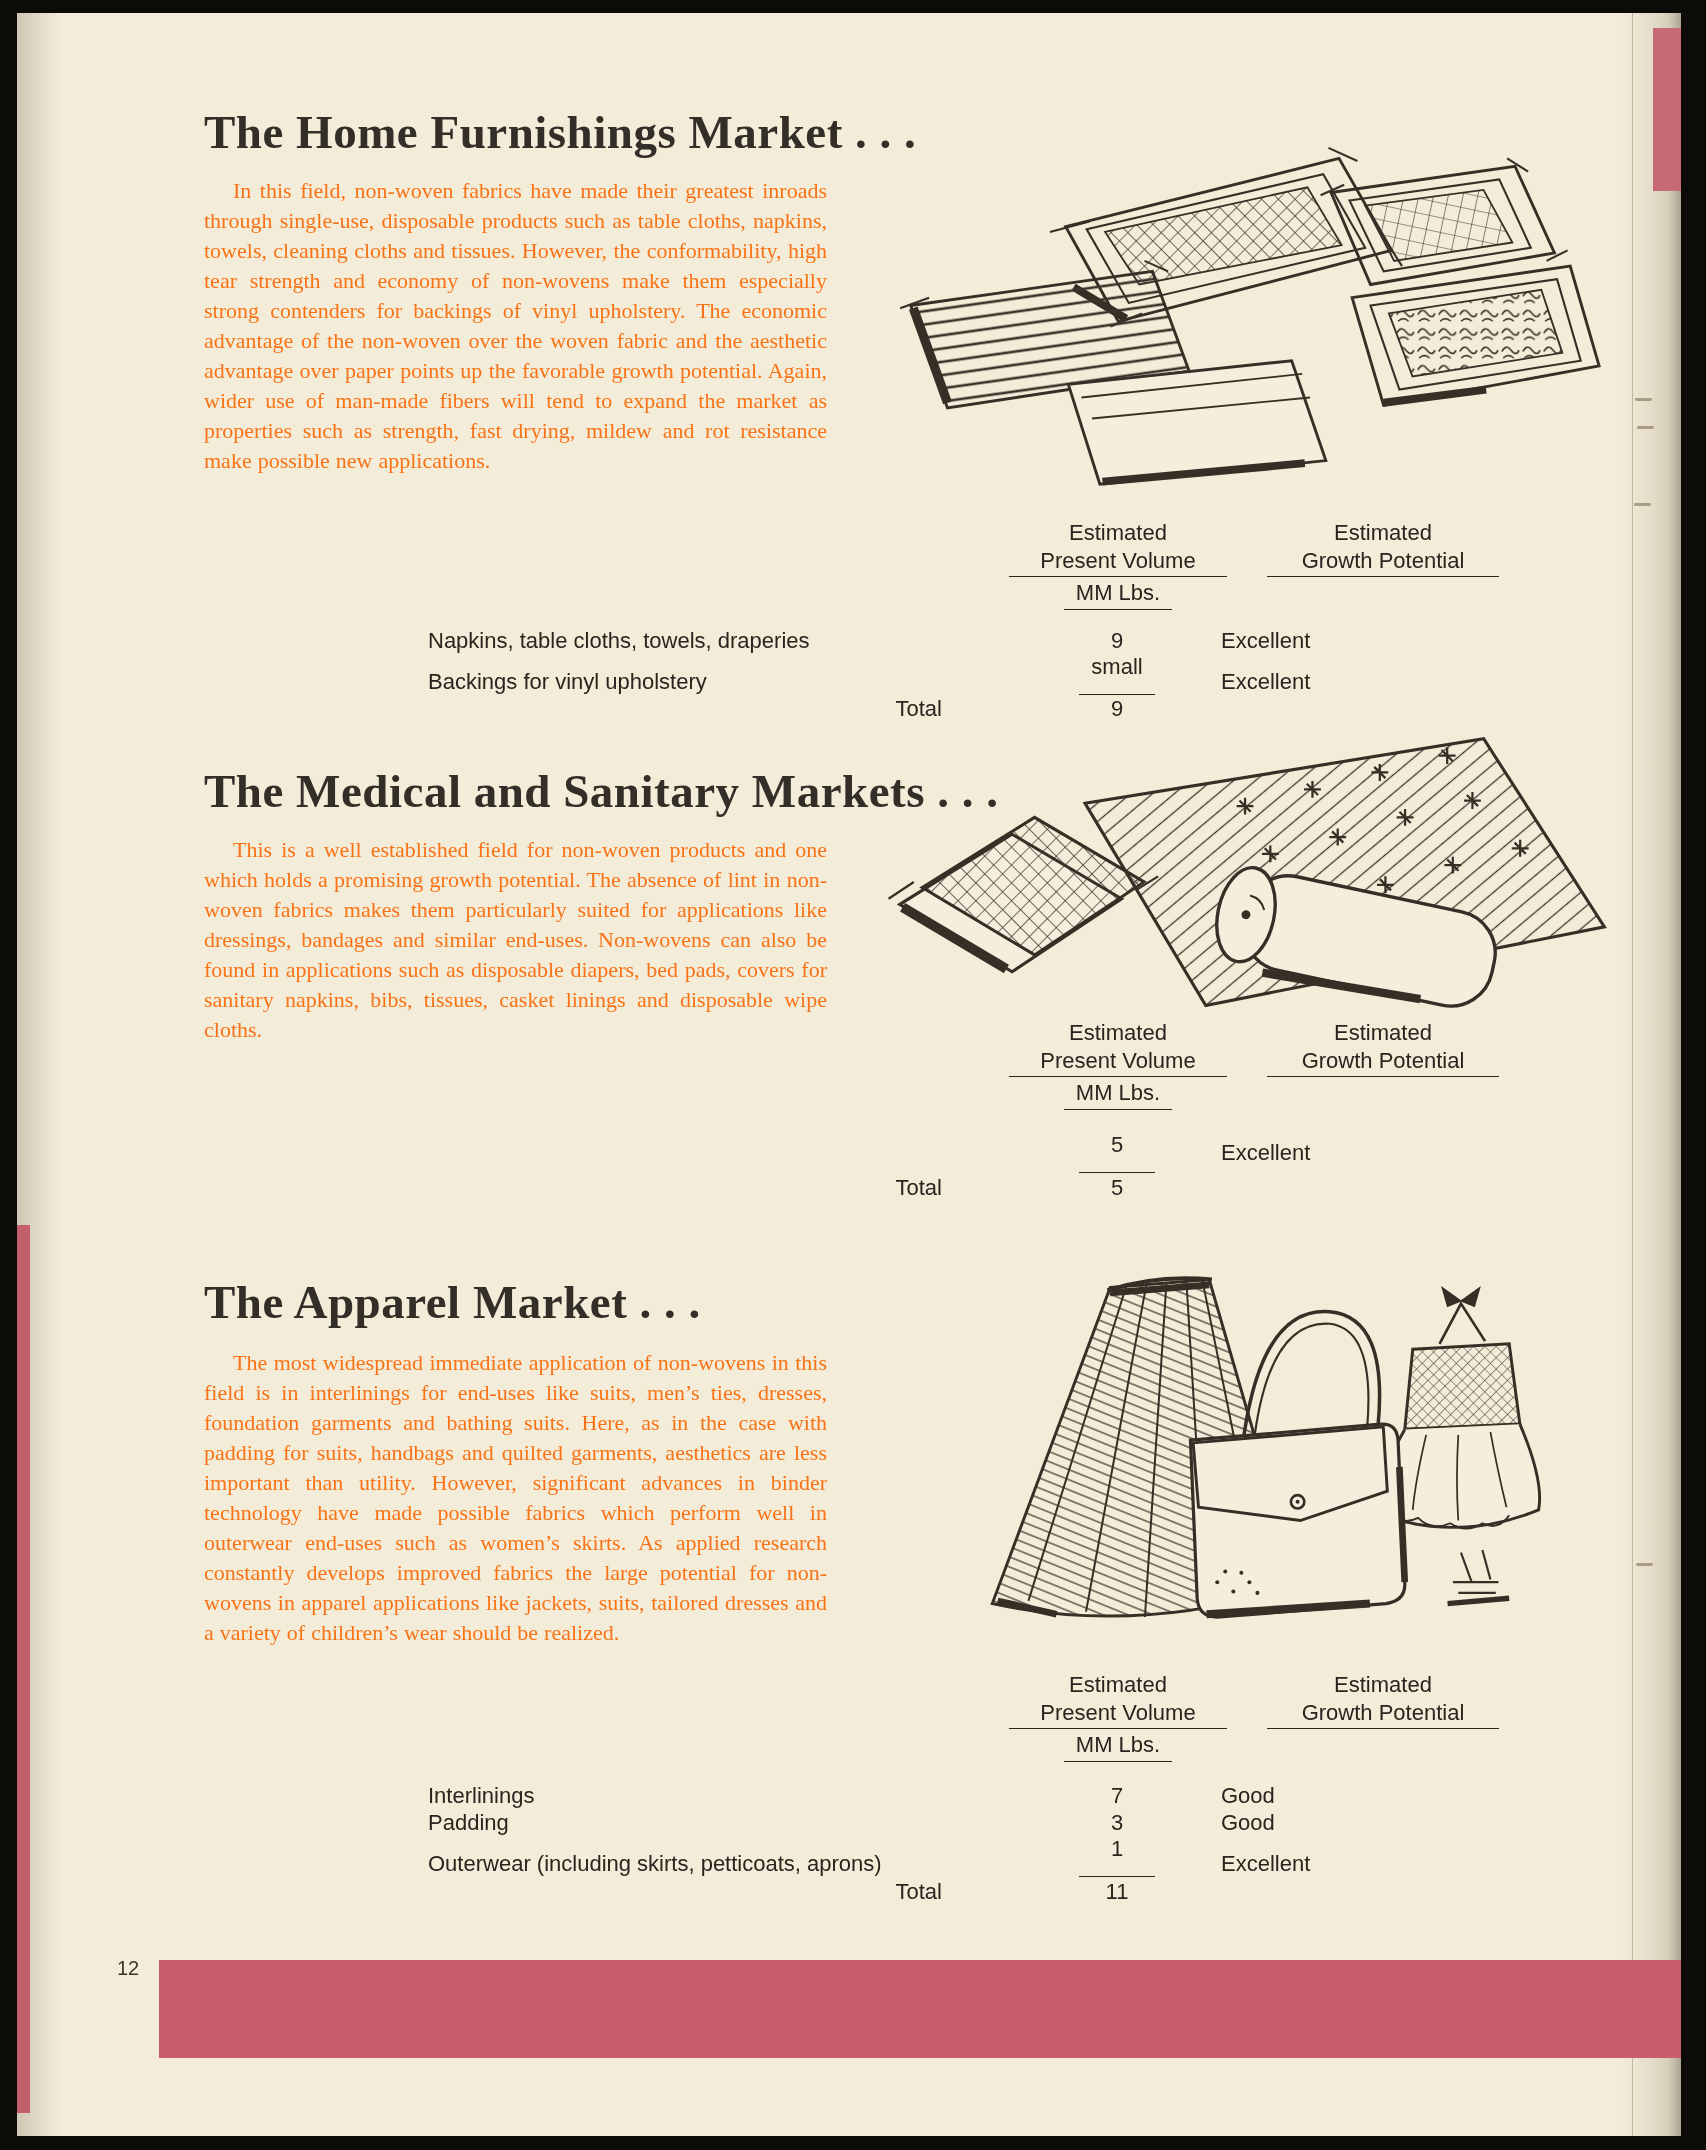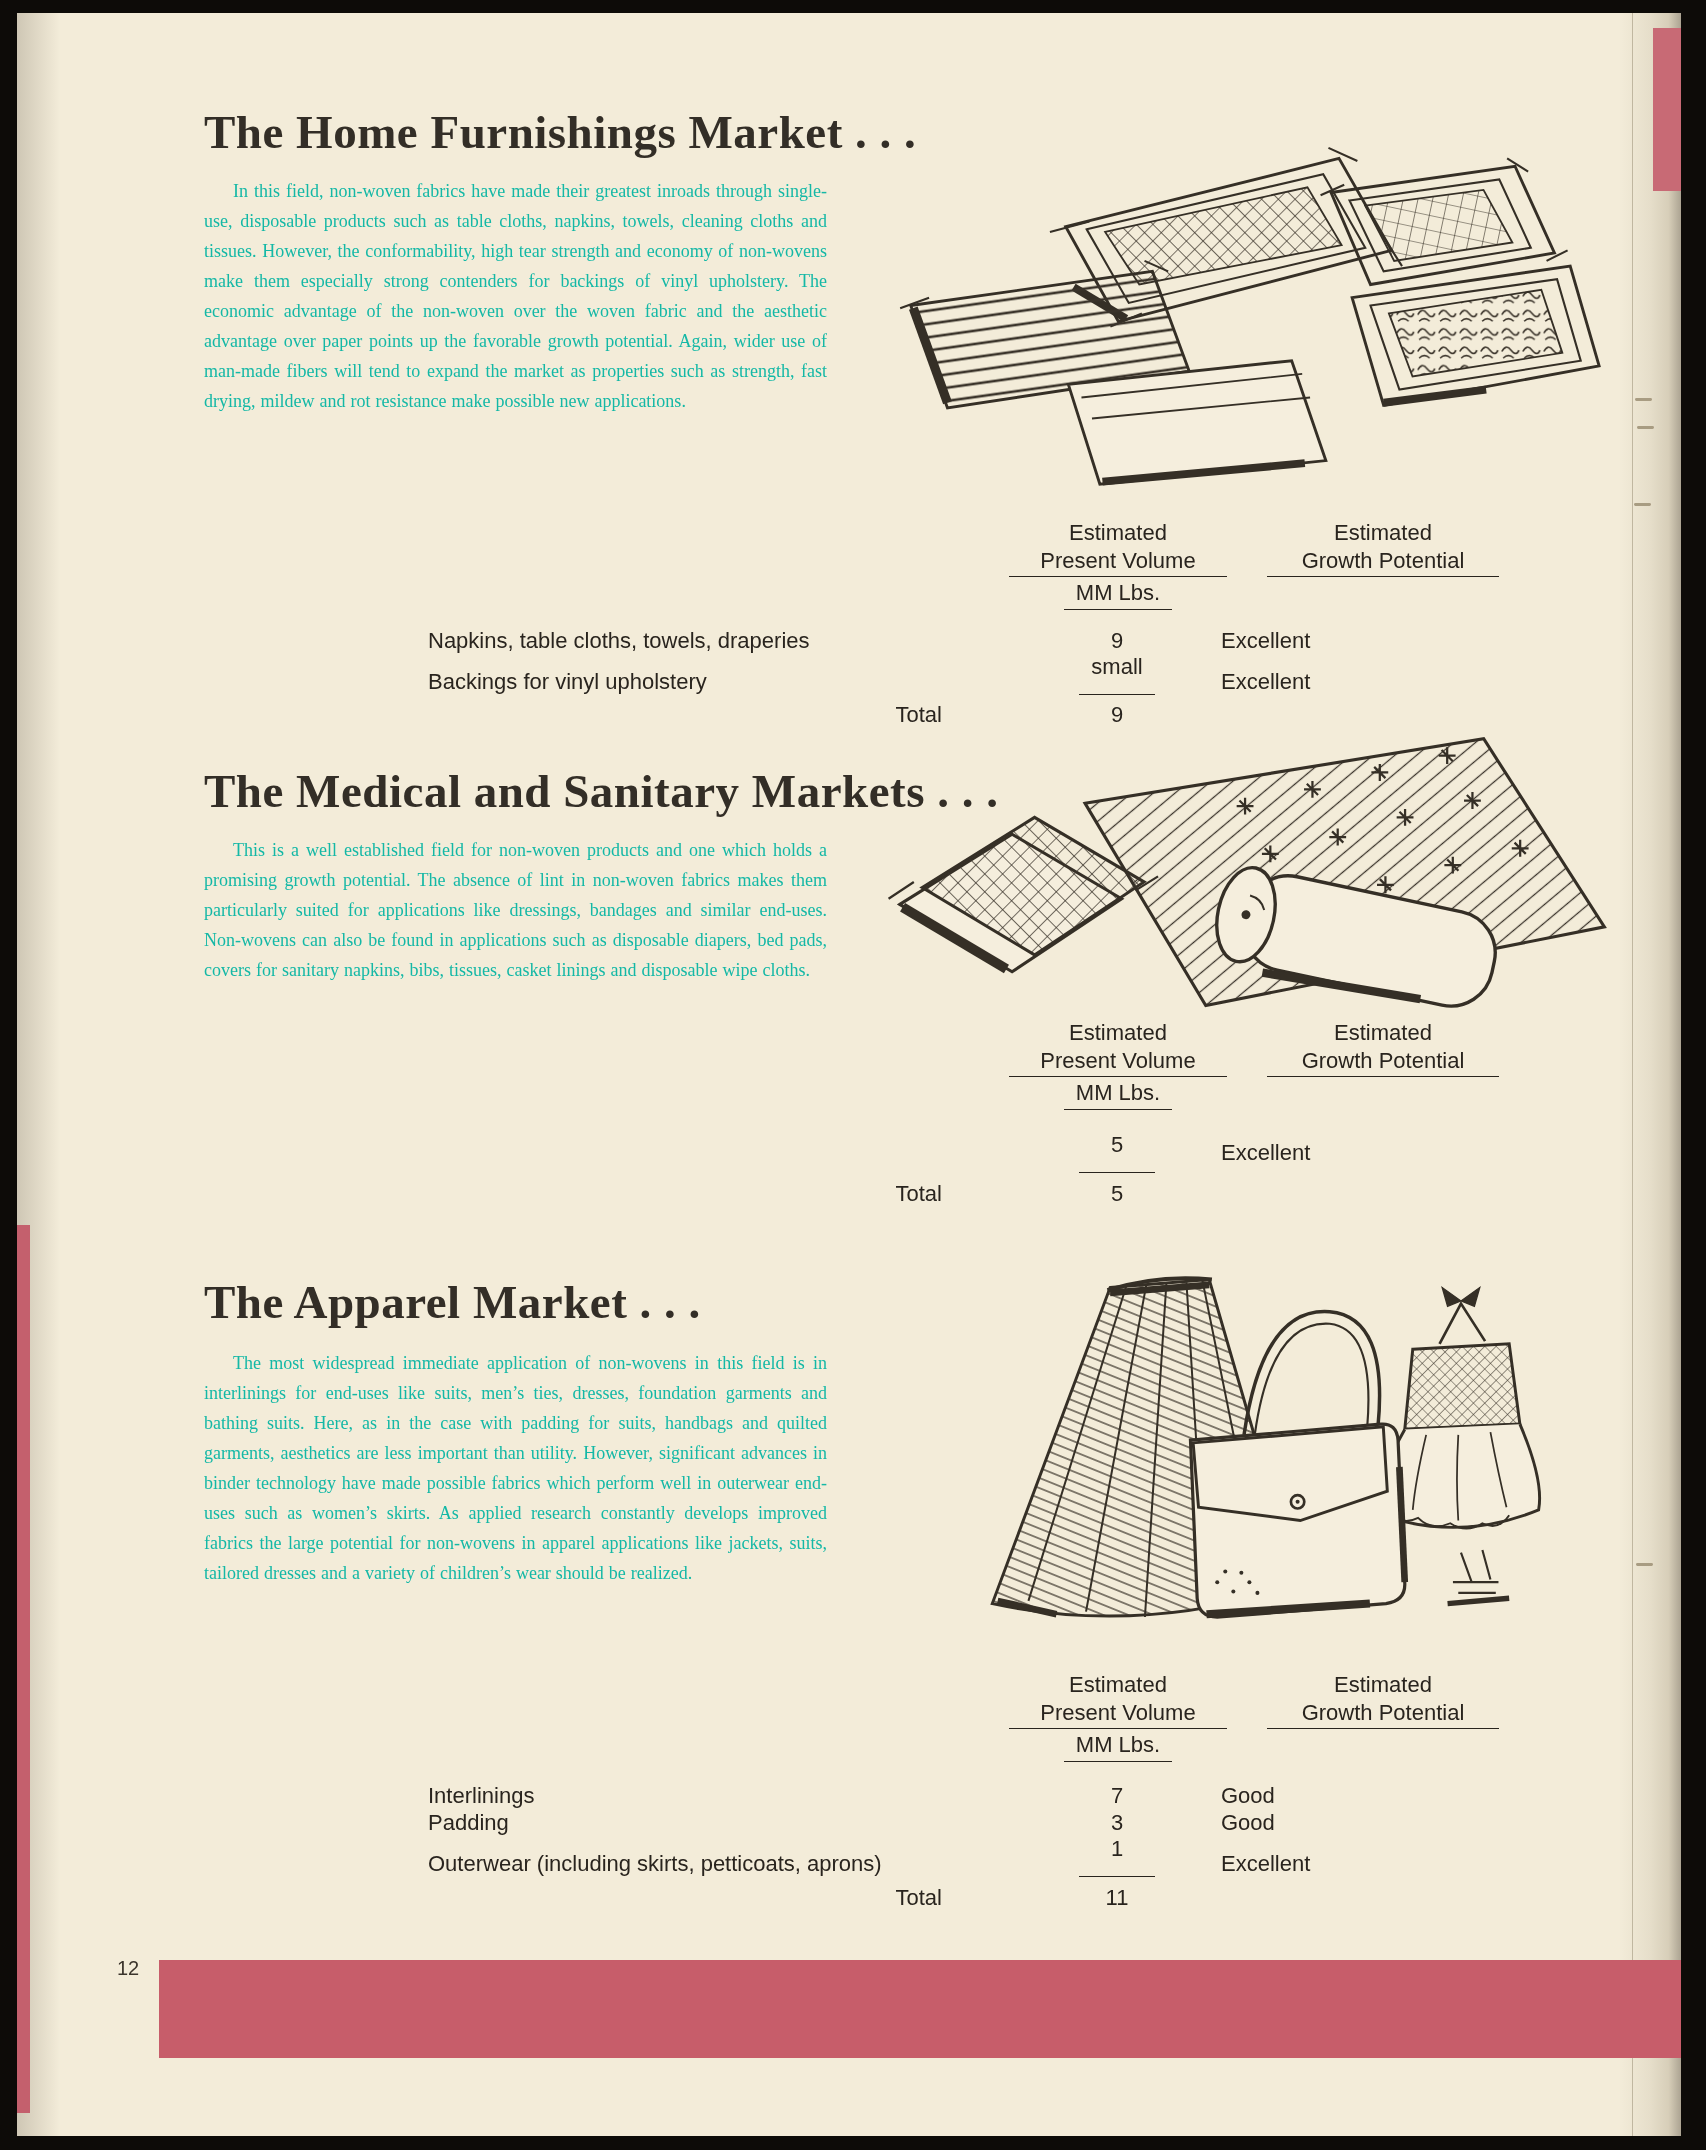--- a/index.html
+++ b/index.html
@@ -10,38 +10,38 @@
   .gutter-shadow{position:absolute;left:16.6px;top:13.3px;width:43px;height:2123px;background:linear-gradient(90deg,rgba(40,30,15,.18),rgba(40,30,15,0))}
   .page-edge{position:absolute;left:1619px;top:13.3px;width:62px;height:2123px;background:linear-gradient(90deg,rgba(0,0,0,0),rgba(115,100,70,.10) 50%,rgba(115,100,70,.22) 80%,rgba(55,45,30,.38) 100%)}
   .crease{position:absolute;left:1632px;top:13.3px;width:1.4px;height:2123px;background:rgba(110,95,70,.35)}
   .stitch{position:absolute;width:17px;height:2.8px;background:#a89c82;border-radius:1.4px}
   .pink-strip-tr{position:absolute;left:1653px;top:28px;width:27.5px;height:163px;background:#c86a75}
   .pink-strip-bl{position:absolute;left:16.6px;top:1225px;width:13.3px;height:888px;background:#c4606d}
   .band{position:absolute;left:159px;top:1960px;width:1522px;height:98px;background:#c75d6a}
   .folio{position:absolute;left:117px;top:1957px;font-family:"Liberation Sans",sans-serif;font-size:20px;color:#3b352c}
 
   .sec-title{position:absolute;font-weight:bold;font-size:47px;color:#332e27;white-space:nowrap;letter-spacing:0.5px}
-  .body-text{position:absolute;width:623px;font-size:18px;line-height:30px;text-align:justify;color:#14b8a6;text-indent:29px;word-spacing:0.5px}
+  .body-text{position:absolute;width:623px;font-size:22px;line-height:30px;text-align:justify;color:#f97316;text-indent:29px;word-spacing:0.5px}
 
   .illus{position:absolute}
 
   .tbl{position:absolute;width:1146px;font-family:"Liberation Sans",sans-serif;color:#29241e;font-size:22px}
   .thead{position:absolute;top:0;text-align:center;line-height:27.5px}
   .ruled{border-bottom:1.9px solid #29241e;padding-bottom:1.9px}
   .mm-wrap{margin-top:2px}
   .mm{display:inline-block;border-bottom:1.9px solid #29241e;padding:0 12.3px 2.4px}
   .trows{position:absolute;left:0;width:100%}
   .trow{display:flex;align-items:flex-end;min-height:27.5px}
   .c-label{width:606px;padding-left:21px;text-align:left}
   .c-label.center{padding-left:0;text-align:center;line-height:26.5px;align-self:flex-end}
   .c-vol{width:208px;text-align:center}
   .c-grow{width:322px;text-align:left}
   .c-grow.mid{align-self:center}
   .vol-under{display:inline-block;min-width:76px;border-bottom:1.9px solid #29241e;padding-bottom:14px}
-  .total-row{margin-top:6px}
+  .total-row{margin-top:0}
   .total-label{text-align:right;padding-right:71px}
 </style>
 </head>
 <body>
 
 <div class="scan">
   <div class="page-bg"></div>
   <div class="gutter-shadow"></div>
   <div class="page-edge"></div>
   <div class="crease"></div>

